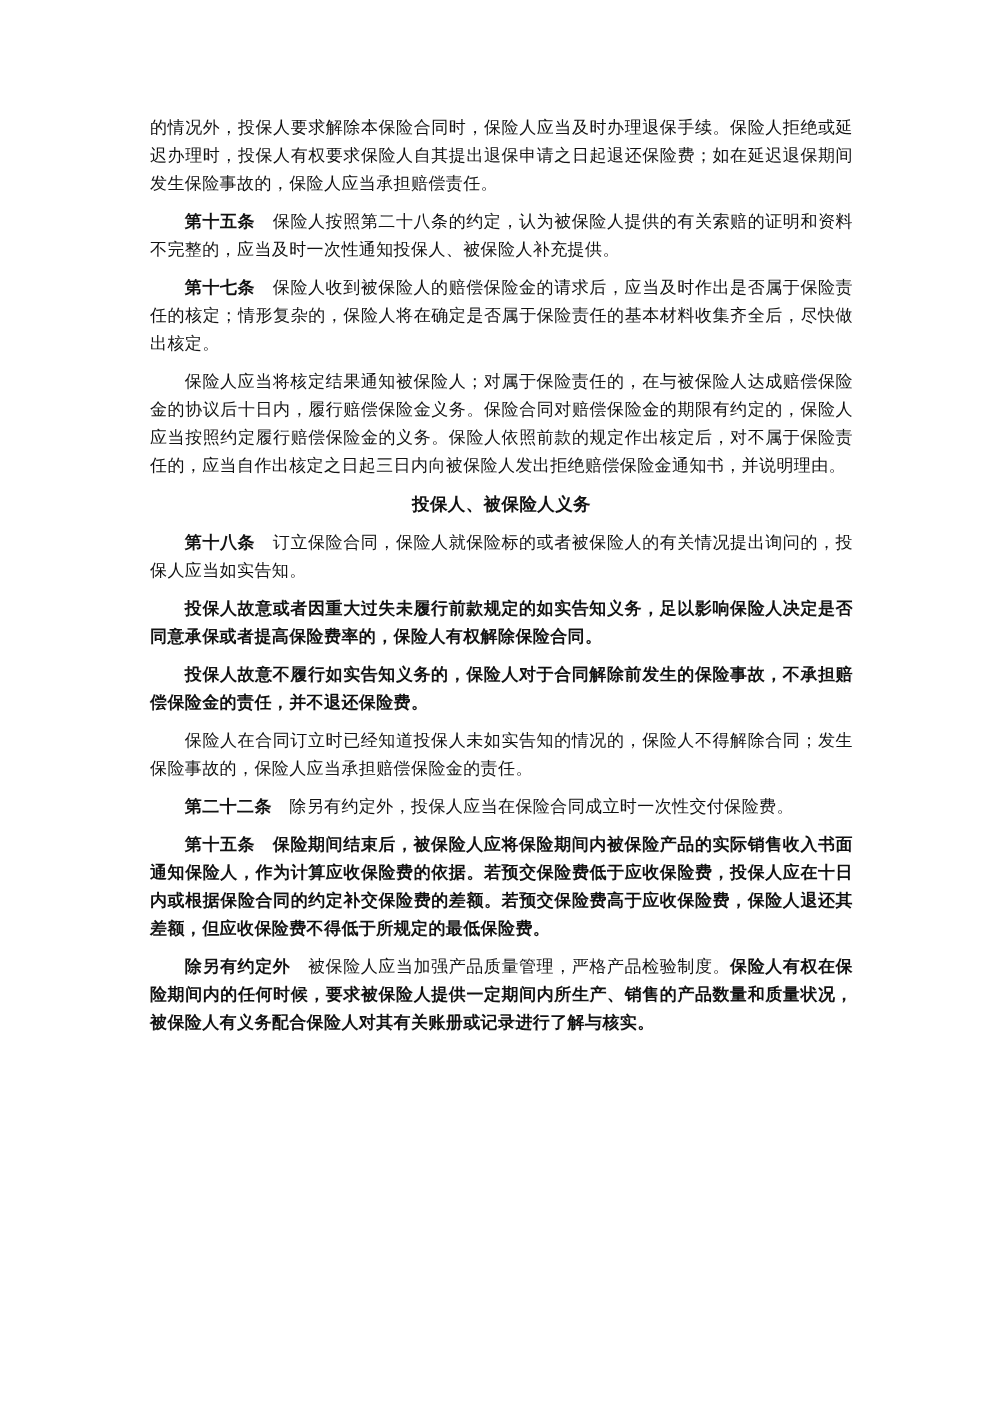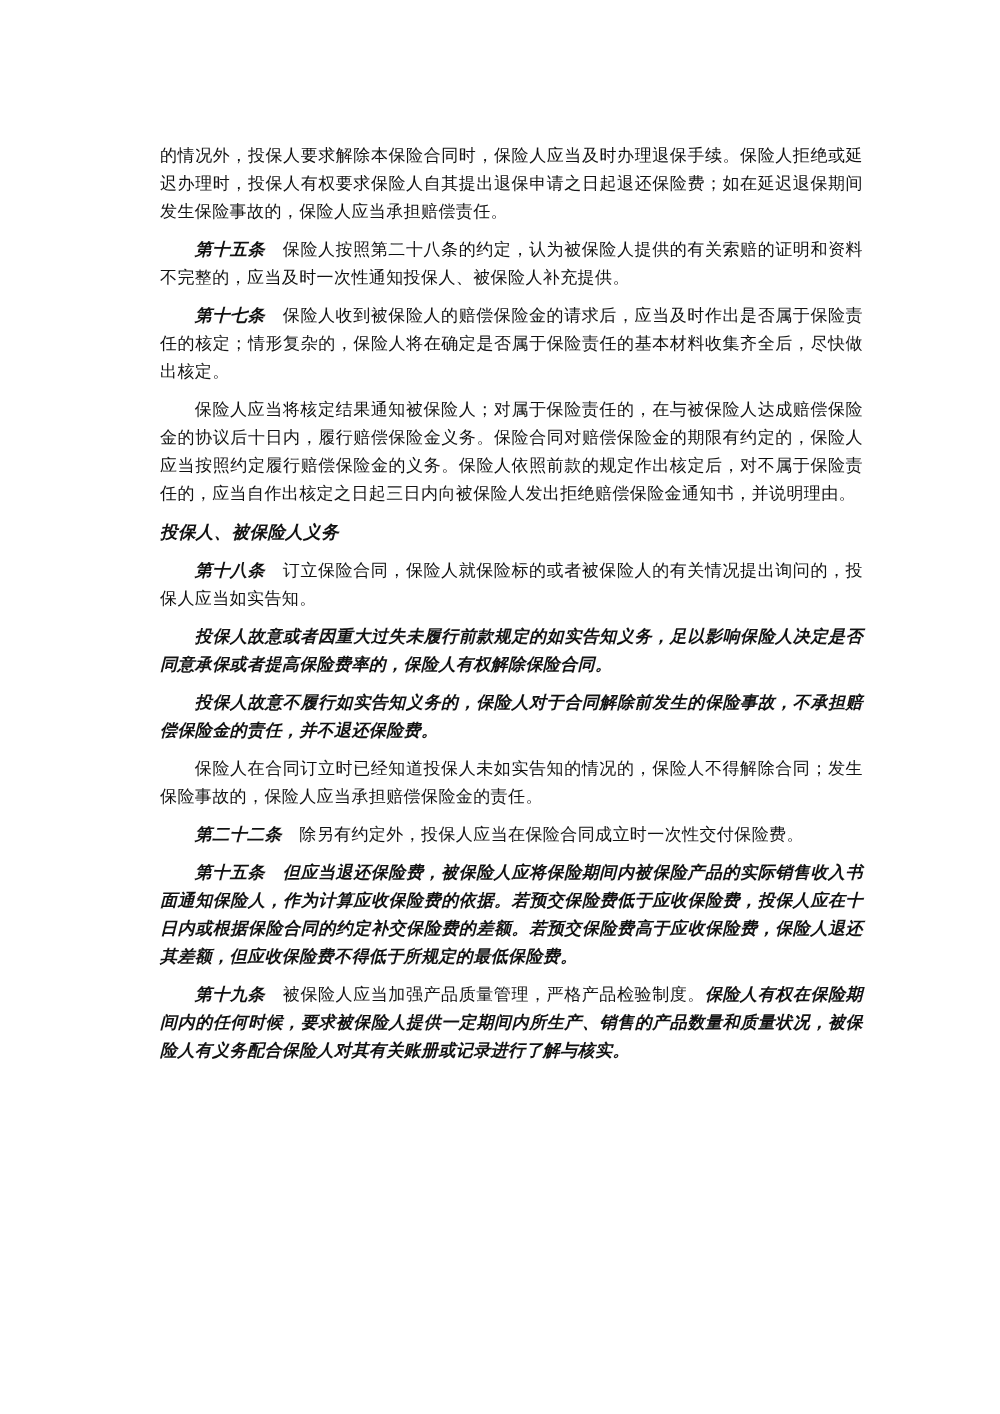--- a/index.html
+++ b/index.html
@@ -11,59 +11,58 @@
     position: relative;
     width: 1000px;
     height: 1414px;
     background: #ffffff;
     overflow: hidden;
     font-family: "Liberation Serif", "DejaVu Serif", serif;
     color: #121212;
   }
   .content {
     position: absolute;
-    left: 160px;
+    left: 150px;
     top: 114px;
     width: 703px;
-    margin-top: 28px;
   }
   .content p {
     margin: 0 0 10px 0;
     font-size: 17px;
     line-height: 28px;
     letter-spacing: 0.4px;
     text-align: justify;
     text-justify: inter-ideograph;
   }
   .content p.indent {
     text-indent: 2.05em;
   }
   .content h2 {
     margin: 9px 0 11px 0;
     font-size: 17.5px;
     line-height: 28px;
     font-weight: bold;
+    text-align: center;
     letter-spacing: 0.4px;
   }
   .bold {
     font-weight: bold;
-    font-style: italic;
   }
 </style>
 </head>
 <body>
 
 <div class="page">
   <div class="content">
       <p><span>的情况外，投保人要求解除本保险合同时，保险人应当及时办理退保手续。保险人拒绝或延迟办理时，投保人有权要求保险人自其提出退保申请之日起退还保险费；如在延迟退保期间发生保险事故的，保险人应当承担赔偿责任。</span></p>
       <p class="indent"><span class="bold">第十五条</span><span>　保险人按照第二十八条的约定，认为被保险人提供的有关索赔的证明和资料不完整的，应当及时一次性通知投保人、被保险人补充提供。</span></p>
       <p class="indent"><span class="bold">第十七条</span><span>　保险人收到被保险人的赔偿保险金的请求后，应当及时作出是否属于保险责任的核定；情形复杂的，保险人将在确定是否属于保险责任的基本材料收集齐全后，尽快做出核定。</span></p>
       <p class="indent"><span>保险人应当将核定结果通知被保险人；对属于保险责任的，在与被保险人达成赔偿保险金的协议后十日内，履行赔偿保险金义务。保险合同对赔偿保险金的期限有约定的，保险人应当按照约定履行赔偿保险金的义务。保险人依照前款的规定作出核定后，对不属于保险责任的，应当自作出核定之日起三日内向被保险人发出拒绝赔偿保险金通知书，并说明理由。</span></p>
       <h2><span class="bold">投保人、被保险人义务</span></h2>
       <p class="indent"><span class="bold">第十八条</span><span>　订立保险合同，保险人就保险标的或者被保险人的有关情况提出询问的，投保人应当如实告知。</span></p>
       <p class="indent"><span class="bold">投保人故意或者因重大过失未履行前款规定的如实告知义务，足以影响保险人决定是否同意承保或者提高保险费率的，保险人有权解除保险合同。</span></p>
       <p class="indent"><span class="bold">投保人故意不履行如实告知义务的，保险人对于合同解除前发生的保险事故，不承担赔偿保险金的责任，并不退还保险费。</span></p>
       <p class="indent"><span>保险人在合同订立时已经知道投保人未如实告知的情况的，保险人不得解除合同；发生保险事故的，保险人应当承担赔偿保险金的责任。</span></p>
       <p class="indent"><span class="bold">第二十二条</span><span>　除另有约定外，投保人应当在保险合同成立时一次性交付保险费。</span></p>
-      <p class="indent"><span class="bold">第十五条</span><span class="bold">　但应当退还保险费，被保险人应将保险期间内被保险产品的实际销售收入书面通知保险人，作为计算应收保险费的依据。若预交保险费低于应收保险费，投保人应在十日内或根据保险合同的约定补交保险费的差额。若预交保险费高于应收保险费，保险人退还其差额，但应收保险费不得低于所规定的最低保险费。</span></p>
-      <p class="indent"><span class="bold">第十九条</span><span>　被保险人应当加强产品质量管理，严格产品检验制度。</span><span class="bold">保险人有权在保险期间内的任何时候，要求被保险人提供一定期间内所生产、销售的产品数量和质量状况，被保险人有义务配合保险人对其有关账册或记录进行了解与核实。</span></p>
+      <p class="indent"><span class="bold">第十五条</span><span class="bold">　保险期间结束后，被保险人应将保险期间内被保险产品的实际销售收入书面通知保险人，作为计算应收保险费的依据。若预交保险费低于应收保险费，投保人应在十日内或根据保险合同的约定补交保险费的差额。若预交保险费高于应收保险费，保险人退还其差额，但应收保险费不得低于所规定的最低保险费。</span></p>
+      <p class="indent"><span class="bold">除另有约定外</span><span>　被保险人应当加强产品质量管理，严格产品检验制度。</span><span class="bold">保险人有权在保险期间内的任何时候，要求被保险人提供一定期间内所生产、销售的产品数量和质量状况，被保险人有义务配合保险人对其有关账册或记录进行了解与核实。</span></p>
     </div>
 </div>
 
 </body></html>

